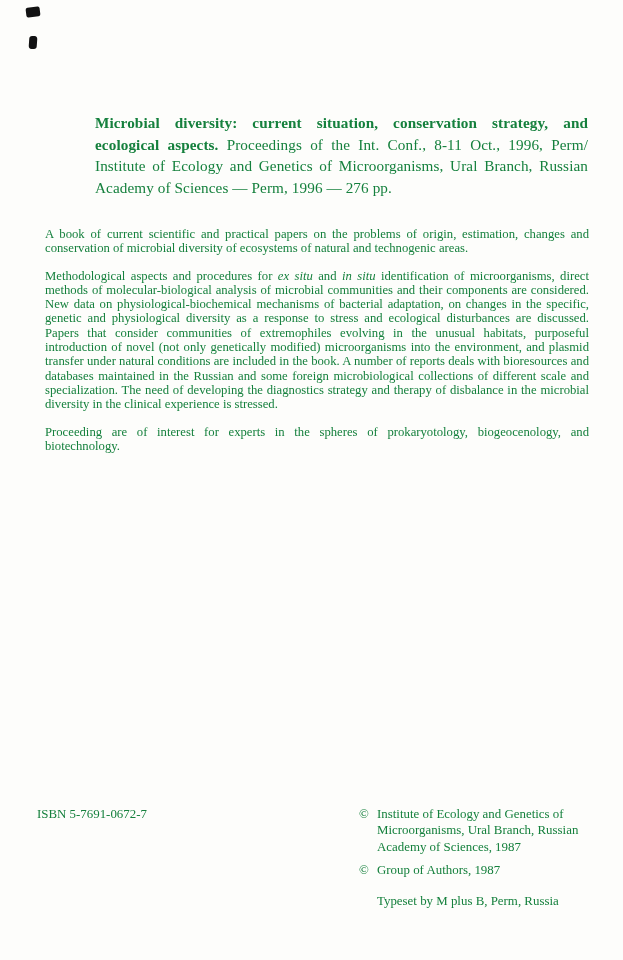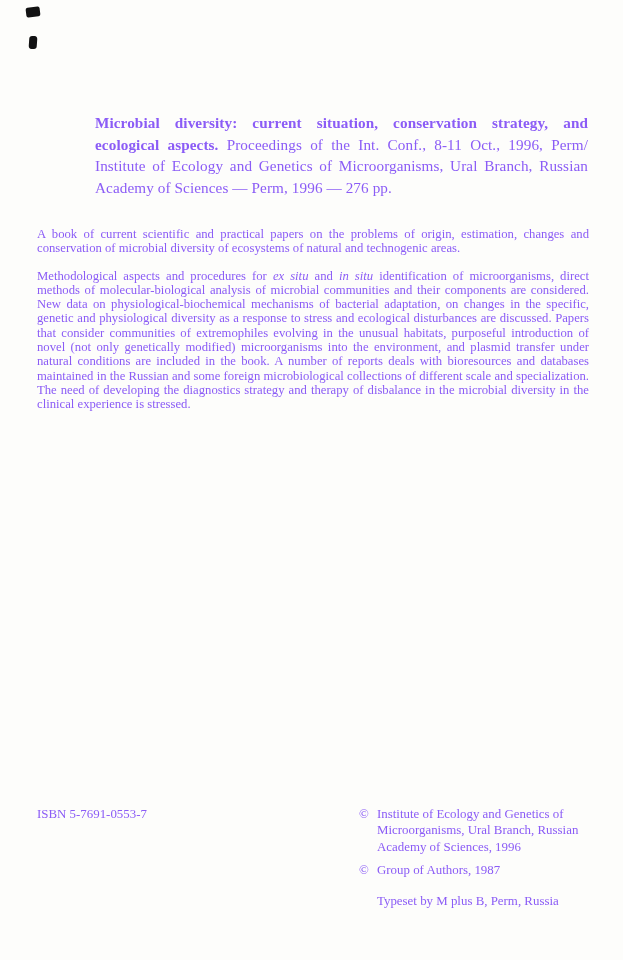--- a/index.html
+++ b/index.html
@@ -6,21 +6,21 @@
     margin: 0;
     padding: 0;
     background: #ffffff;
   }
   .page {
     position: relative;
     width: 623px;
     height: 960px;
     background: #fdfdfb;
     font-family: "Liberation Serif", serif;
-    color: #8b5cf6;
+    color: #15803d;
     overflow: hidden;
   }
   .artifact {
     position: absolute;
     background: #121212;
   }
   .artifact.a1 {
     left: 26px; top: 7px; width: 14px; height: 10px;
     border-radius: 2px; transform: rotate(-7deg);
   }
@@ -40,21 +40,21 @@
     letter-spacing: 0.1px;
   }
   .title-block b { font-weight: bold; }
   .body-text {
     position: absolute;
     top: 227px;
     left: 37px;
     width: 552px;
   }
   .body-para {
-    margin: 0 0 13px 0;
+    margin: 0 0 13px 8px;
     font-size: 12.7px;
     line-height: 14.3px;
     text-align: justify;
   }
   .colophon {
     position: absolute;
     top: 806px;
     left: 37px;
     width: 552px;
     font-size: 12.9px;
@@ -95,29 +95,30 @@
   <div class="artifact a1"></div>
   <div class="artifact a2"></div>
 
   <p class="title-block"><b>Microbial diversity: current situation, conservation strategy, and ecological aspects.</b><span> Proceedings of the Int. Conf., 8-11 Oct., 1996, Perm/ Institute of Ecology and Genetics of Microorganisms, Ural Branch, Russian Academy of Sciences — Perm, 1996 — 276 pp.</span></p>
 
   <div class="body-text">
     <p class="body-para">A book of current scientific and practical papers on the problems of origin, estimation, changes and conservation of microbial diversity of ecosystems of natural and technogenic areas.</p>
 
     <p class="body-para"><span>Methodological aspects and procedures for </span><i>ex situ</i><span> and </span><i>in situ</i><span> identification of microorganisms, direct methods of molecular-biological analysis of microbial communities and their components are considered. New data on physiological-biochemical mechanisms of bacterial adaptation, on changes in the specific, genetic and physiological diversity as a response to stress and ecological disturbances are discussed. Papers that consider communities of extremophiles evolving in the unusual habitats, purposeful introduction of novel (not only genetically modified) microorganisms into the environment, and plasmid transfer under natural conditions are included in the book. A number of reports deals with bioresources and databases maintained in the Russian and some foreign microbiological collections of different scale and specialization. The need of developing the diagnostics strategy and therapy of disbalance in the microbial diversity in the clinical experience is stressed.</span></p>
 
+    <p class="body-para">Proceeding are of interest for experts in the spheres of prokaryotology, biogeocenology, and biotechnology.</p>
   </div>
 
   <div class="colophon">
-    <div class="isbn">ISBN 5-7691-0553-7</div>
+    <div class="isbn">ISBN 5-7691-0672-7</div>
 
     <div class="copyright-block">
       <div class="c-row">
         <span class="c-sym">©</span>
-        <span class="c-text">Institute of Ecology and Genetics of Microorganisms, Ural Branch, Russian Academy of Sciences, 1996</span>
+        <span class="c-text">Institute of Ecology and Genetics of Microorganisms, Ural Branch, Russian Academy of Sciences, 1987</span>
       </div>
       <div class="c-row">
         <span class="c-sym">©</span>
         <span class="c-text">Group of Authors, 1987</span>
       </div>
       <div class="c-row typeset">
         <span class="c-sym"></span>
         <span class="c-text">Typeset by M plus B, Perm, Russia</span>
       </div>
     </div>

